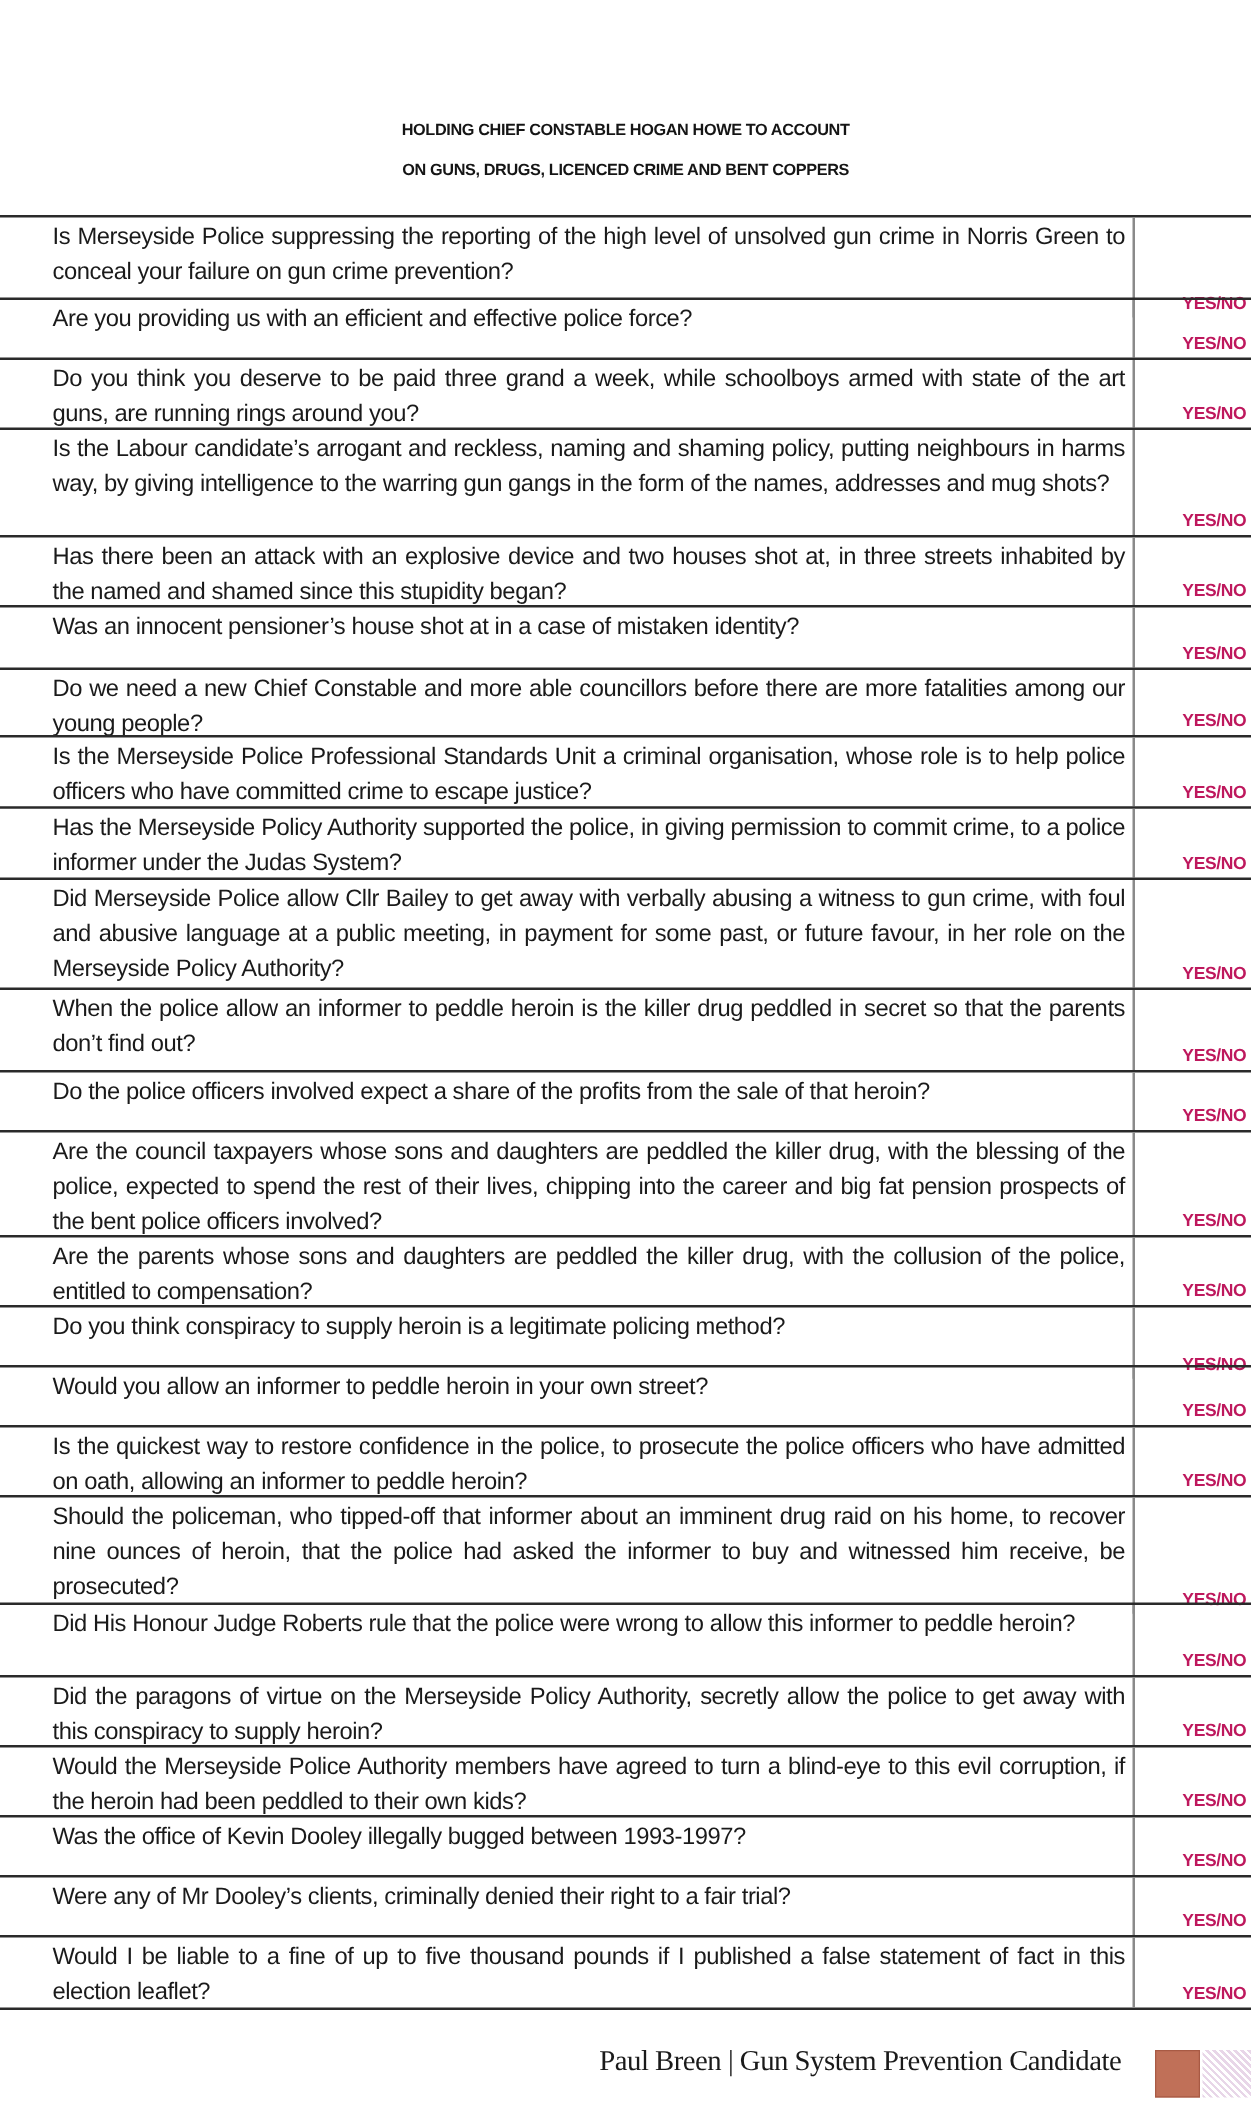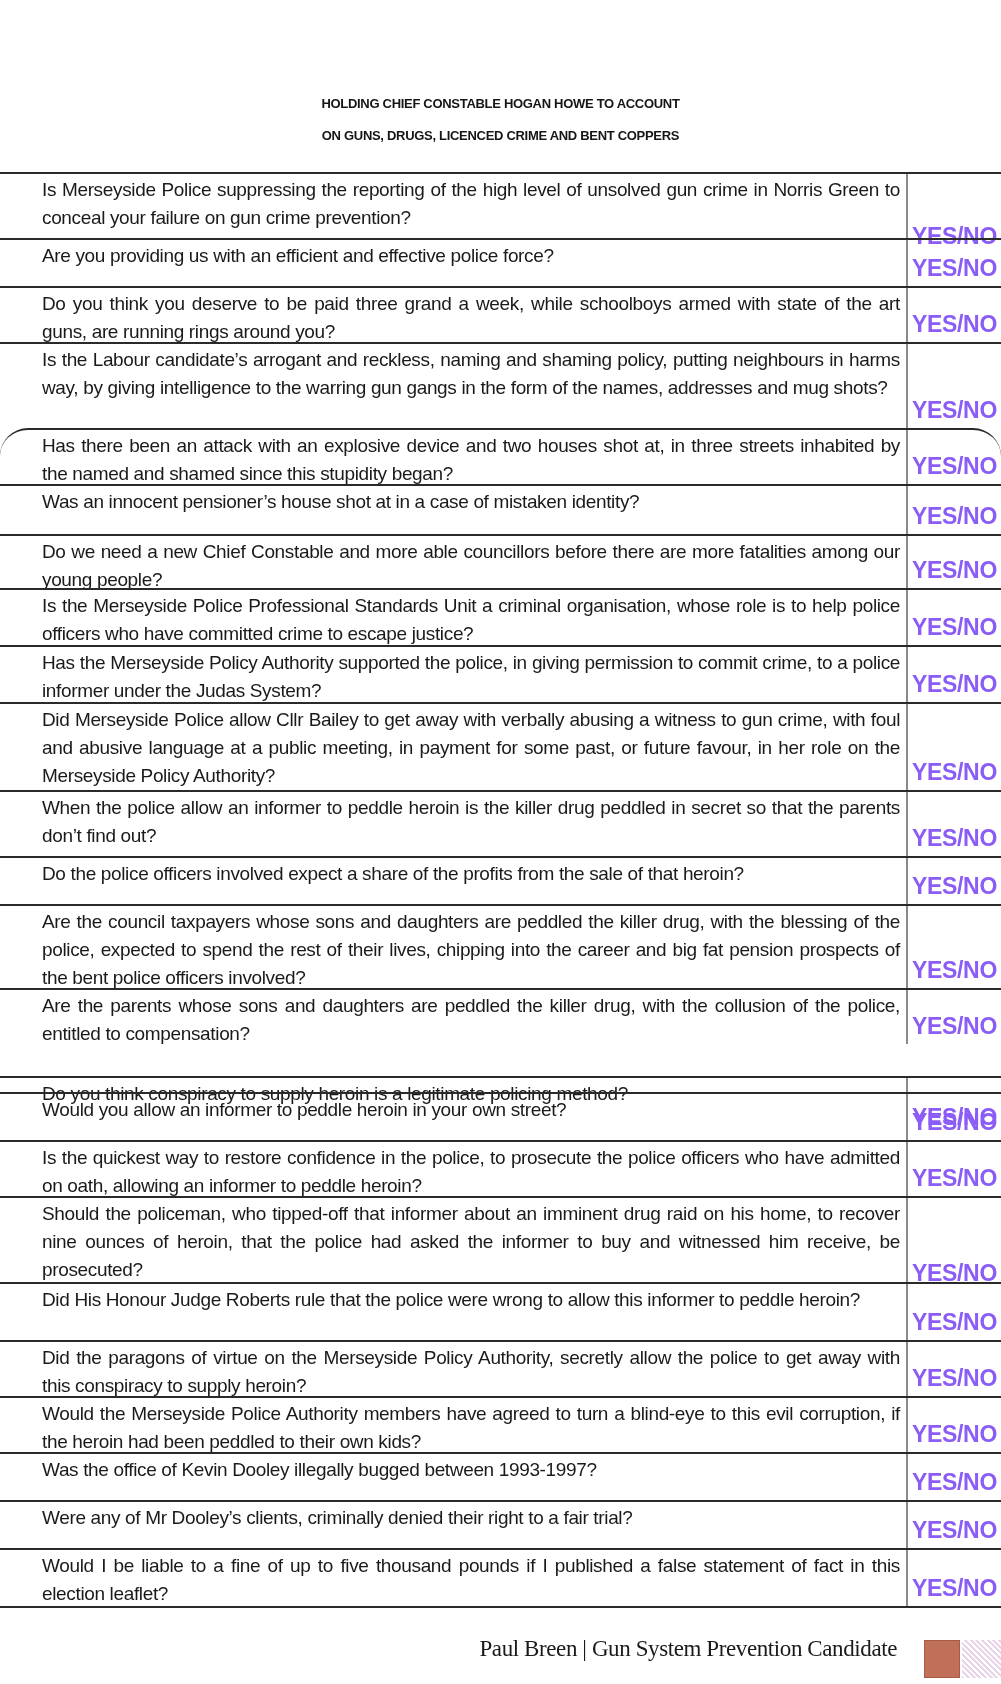--- a/index.html
+++ b/index.html
@@ -11,22 +11,22 @@
   .row { position: absolute; left: 0; width: 1001px; box-sizing: border-box;
          border-top: 2px solid #2a2a2a; }
   .row.last { border-bottom: 2px solid #2a2a2a; padding-left: 24px; }
   .q { position: absolute; left: 4px; top: 2px; width: 896px; font-size: 19px; line-height: 28px;
        text-align: justify; letter-spacing: -0.35px; }
   .num { display: inline-block; font-weight: bold; width: 38px; }
   .qtext { }
   .q .wrap { display: block; padding-left: 38px; text-indent: -38px; }
   .ans { position: absolute; left: 906px; right: 0; top: 0; bottom: 0;
          border-left: 2px solid #8a8a8a; }
-  .ans span { position: absolute; right: 4px; bottom: 4px; font-weight: bold; font-size: 23px;
-              letter-spacing: -0.3px; color: #8b5cf6; }
+  .ans span { position: absolute; right: 4px; bottom: 4px; font-weight: bold; font-size: 14px;
+              letter-spacing: -0.3px; color: #be185d; }
   .footer { position: absolute; top: 1636px; right: 104px; font-family: "Liberation Serif", serif;
             font-size: 23px; color: #1a1a1a; letter-spacing: -0.4px; }
   .sq1 { position: absolute; left: 924px; top: 1640px; width: 36px; height: 38px; background: #c07058;
          border: 1px solid #a85a44; box-sizing: border-box; }
   .sq2 { position: absolute; left: 962px; top: 1640px; width: 39px; height: 38px;
          background: repeating-linear-gradient(45deg, #e8d6e8 0 2px, #ffffff 2px 4px); }
 </style>
 </head>
 <body>
 
@@ -61,21 +61,21 @@
       </div>
     </div>
     <div class="row" style="top: 170px; height: 86px;">
       <div class="q">
         <span class="wrap"><span class="num">4.</span><span class="qtext">Is the Labour candidate’s arrogant and reckless, naming and shaming policy, putting neighbours in harms way, by giving intelligence to the warring gun gangs in the form of the names, addresses and mug shots?</span></span>
       </div>
       <div class="ans">
         <span>YES/NO</span>
       </div>
     </div>
-    <div class="row" style="top: 256px; height: 56px; border-radius: 28px;">
+    <div class="row" style="top: 256px; height: 56px;">
       <div class="q">
         <span class="wrap"><span class="num">5.</span><span class="qtext">Has there been an attack with an explosive device and two houses shot at, in three streets inhabited by the named and shamed since this stupidity began?</span></span>
       </div>
       <div class="ans">
         <span>YES/NO</span>
       </div>
     </div>
     <div class="row" style="top: 312px; height: 50px;">
       <div class="q">
         <span class="wrap"><span class="num">6.</span><span class="qtext">Was an innocent pensioner’s house shot at in a case of mistaken identity?</span></span>
@@ -141,21 +141,21 @@
       </div>
     </div>
     <div class="row" style="top: 816px; height: 56px;">
       <div class="q">
         <span class="wrap"><span class="num">14.</span><span class="qtext">Are the parents whose sons and daughters are peddled the killer drug, with the collusion of the police, entitled to compensation?</span></span>
       </div>
       <div class="ans">
         <span>YES/NO</span>
       </div>
     </div>
-    <div class="row" style="top: 904px; height: 59px;">
+    <div class="row" style="top: 872px; height: 59px;">
       <div class="q">
         <span class="wrap"><span class="num">15.</span><span class="qtext">Do you think conspiracy to supply heroin is a legitimate policing method?</span></span>
       </div>
       <div class="ans">
         <span>YES/NO</span>
       </div>
     </div>
     <div class="row" style="top: 920px; height: 48px;">
       <div class="q">
         <span class="wrap"><span class="num">16.</span><span class="qtext">Would you allow an informer to peddle heroin in your own street?</span></span>

